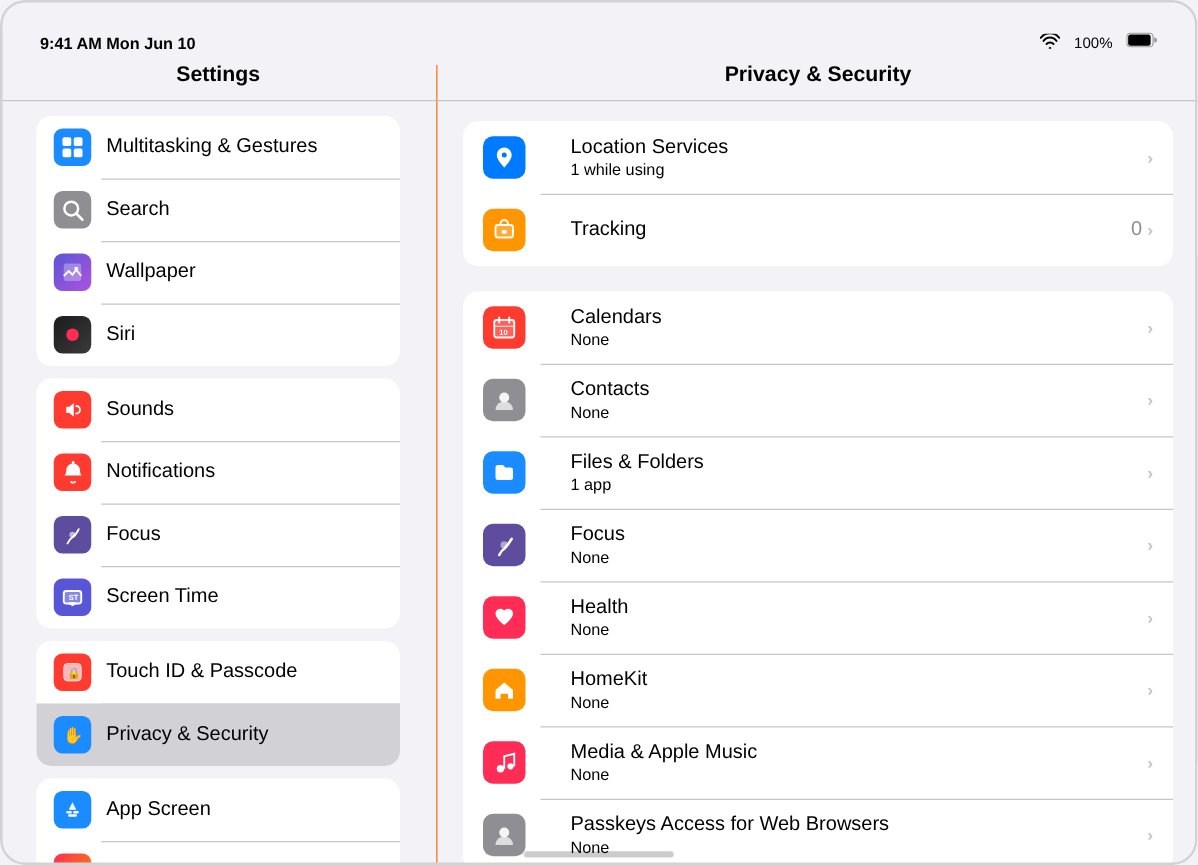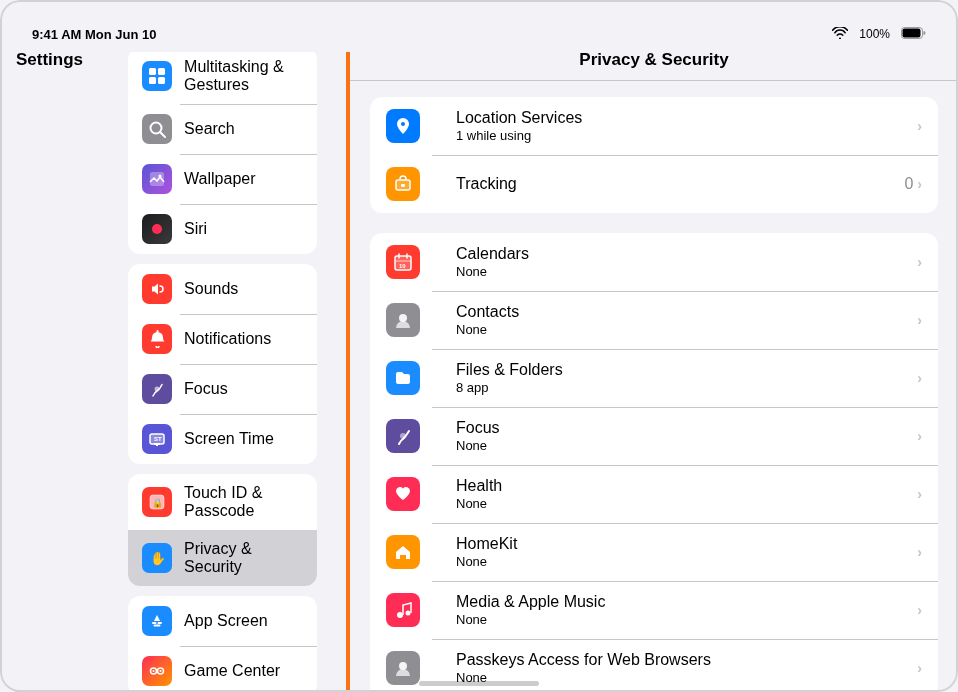--- a/index.html
+++ b/index.html
@@ -46,23 +46,23 @@
     .container {
       position: absolute;
       top: 36px; left: 0; right: 0; bottom: 0;
       display: flex;
     }
 
     
     .sidebar {
       width: 350px;
       background: #f2f2f7;
-      border-right: 4px solid #f97316;
-      display: flex;
-      flex-direction: row;
+      border-right: 1px solid #f97316;
+      display: flex;
+      flex-direction: column;
       flex-shrink: 0;
     }
 
     .sidebar-title {
       font-size: 17px;
       font-weight: 600;
       color: #000;
       text-align: center;
       padding: 14px 16px 10px;
       border-bottom: 1px solid #c6c6c8;
@@ -508,21 +508,21 @@
         </div>
 
         <div class="content-item">
           <div class="content-item-icon bg-files">
             <svg width="20" height="20" viewBox="0 0 20 20" fill="none">
               <path d="M3 6a2 2 0 0 1 2-2h4l2 2h4a2 2 0 0 1 2 2v6a2 2 0 0 1-2 2H5a2 2 0 0 1-2-2V6z" fill="white"></path>
             </svg>
           </div>
           <div class="content-item-text">
             <div class="content-item-label">Files &amp; Folders</div>
-            <div class="content-item-sub">8 app</div>
+            <div class="content-item-sub">1 app</div>
           </div>
           <div class="content-item-right">
             <span class="chevron">›</span>
           </div>
         </div>
 
         <div class="content-item">
           <div class="content-item-icon" style="background:#5e4c9e; border-radius:8px; width:34px; height:34px; margin-right:12px; flex-shrink:0; display:flex; align-items:center; justify-content:center;">
             <svg width="20" height="20" viewBox="0 0 20 20" fill="none">
               <path d="M16 5 Q13 10 10 13 Q7.5 14.5 6 18" stroke="white" stroke-width="2" fill="none" stroke-linecap="round"></path>

